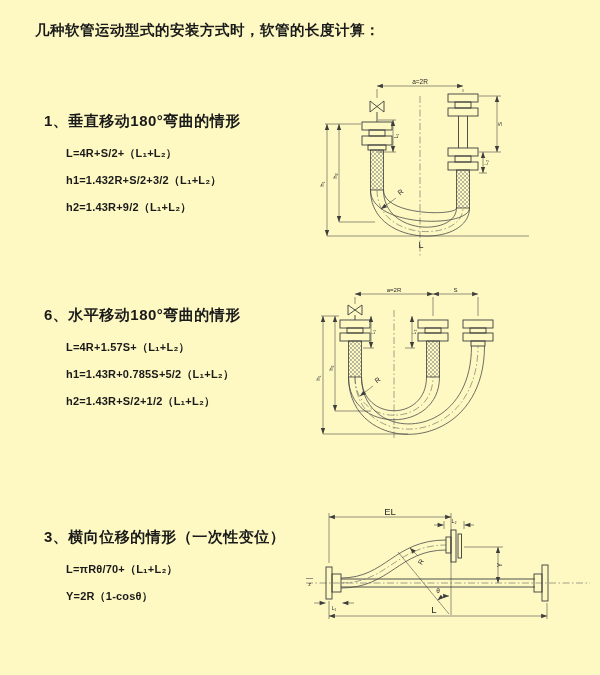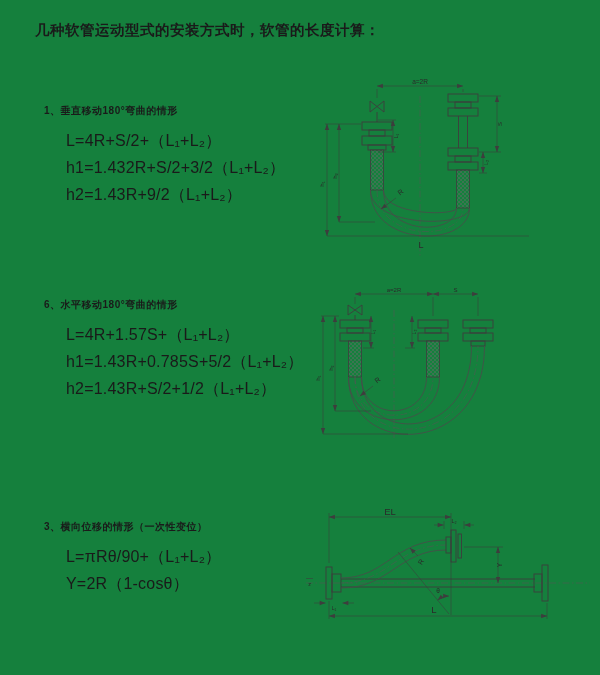--- a/index.html
+++ b/index.html
@@ -1,26 +1,26 @@
 <!DOCTYPE html>
 <html><head>
 <meta charset="utf-8">
 <style>
   html,body{margin:0;padding:0;background:#fff;}
   .page{
-    position:relative;width:600px;height:675px;background:#15803d;overflow:hidden;
+    position:relative;width:600px;height:675px;background:#fef9c3;overflow:hidden;
     font-family:"Liberation Sans","DejaVu Sans",sans-serif;color:#1a1a1a;
   }
   .title{
     position:absolute;left:35px;top:21px;font-size:14.5px;font-weight:700;
     letter-spacing:0.5px;white-space:nowrap;
   }
   .sec{position:absolute;left:44px;width:280px;}
-  .sec .heading{font-size:10px;font-weight:700;letter-spacing:0.5px;margin:0 0 9px 0;white-space:nowrap;}
-  .sec .formula{font-size:16px;font-weight:400;padding-left:22px;line-height:27px;white-space:nowrap;letter-spacing:0.2px;}
+  .sec .heading{font-size:15px;font-weight:700;letter-spacing:0.5px;margin:8px 0 9px 0;white-space:nowrap;}
+  .sec .formula{font-size:11px;font-weight:700;padding-left:22px;line-height:27px;white-space:nowrap;letter-spacing:0.2px;}
   #sec1{top:104px;} #sec2{top:298px;} #sec3{top:520px;}
   svg.diag{position:absolute;}
   #d1{left:317px;top:76px;width:275px;height:185px;}
   #d2{left:313px;top:286px;width:285px;height:170px;}
   #d3{left:298px;top:503px;width:300px;height:135px;}
   svg .ln{stroke:#3d3d3d;fill:none;stroke-width:0.9;}
   svg .hose{stroke:#4a4a4a;fill:none;stroke-width:0.8;}
   svg .dim{stroke:#3d3d3d;fill:none;stroke-width:0.55;}
   svg .cl{stroke:#555;fill:none;stroke-width:0.55;stroke-dasharray:7 2.5 1.5 2.5;}
   svg .braid{fill:url(#braid1);stroke:#3d3d3d;stroke-width:0.8;}
@@ -42,21 +42,21 @@
 
   <div class="sec" id="sec2">
     <div class="heading">6、水平移动180°弯曲的情形</div>
     <div class="formula">L=4R+1.57S+（L₁+L₂）</div>
     <div class="formula">h1=1.43R+0.785S+5/2（L₁+L₂）</div>
     <div class="formula">h2=1.43R+S/2+1/2（L₁+L₂）</div>
   </div>
 
   <div class="sec" id="sec3">
     <div class="heading">3、横向位移的情形（一次性变位）</div>
-    <div class="formula">L=πRθ/90+（L₁+L₂）</div>
+    <div class="formula">L=πRθ/70+（L₁+L₂）</div>
     <div class="formula">Y=2R（1-cosθ）</div>
   </div>
 
   <svg id="d1" class="diag" viewBox="0 0 275 185">
     <defs>
       <marker id="ar1" markerWidth="7" markerHeight="6" refX="6.4" refY="3" orient="auto-start-reverse" markerUnits="userSpaceOnUse">
         <path d="M0.5,0.8 L6.5,3 L0.5,5.2 Z" fill="#3d3d3d"></path>
       </marker>
       <pattern id="braid1" width="4" height="4" patternUnits="userSpaceOnUse">
         <path d="M0,4 L4,0 M0,0 L4,4" stroke="#6a6a6a" stroke-width="0.45" fill="none"></path>

